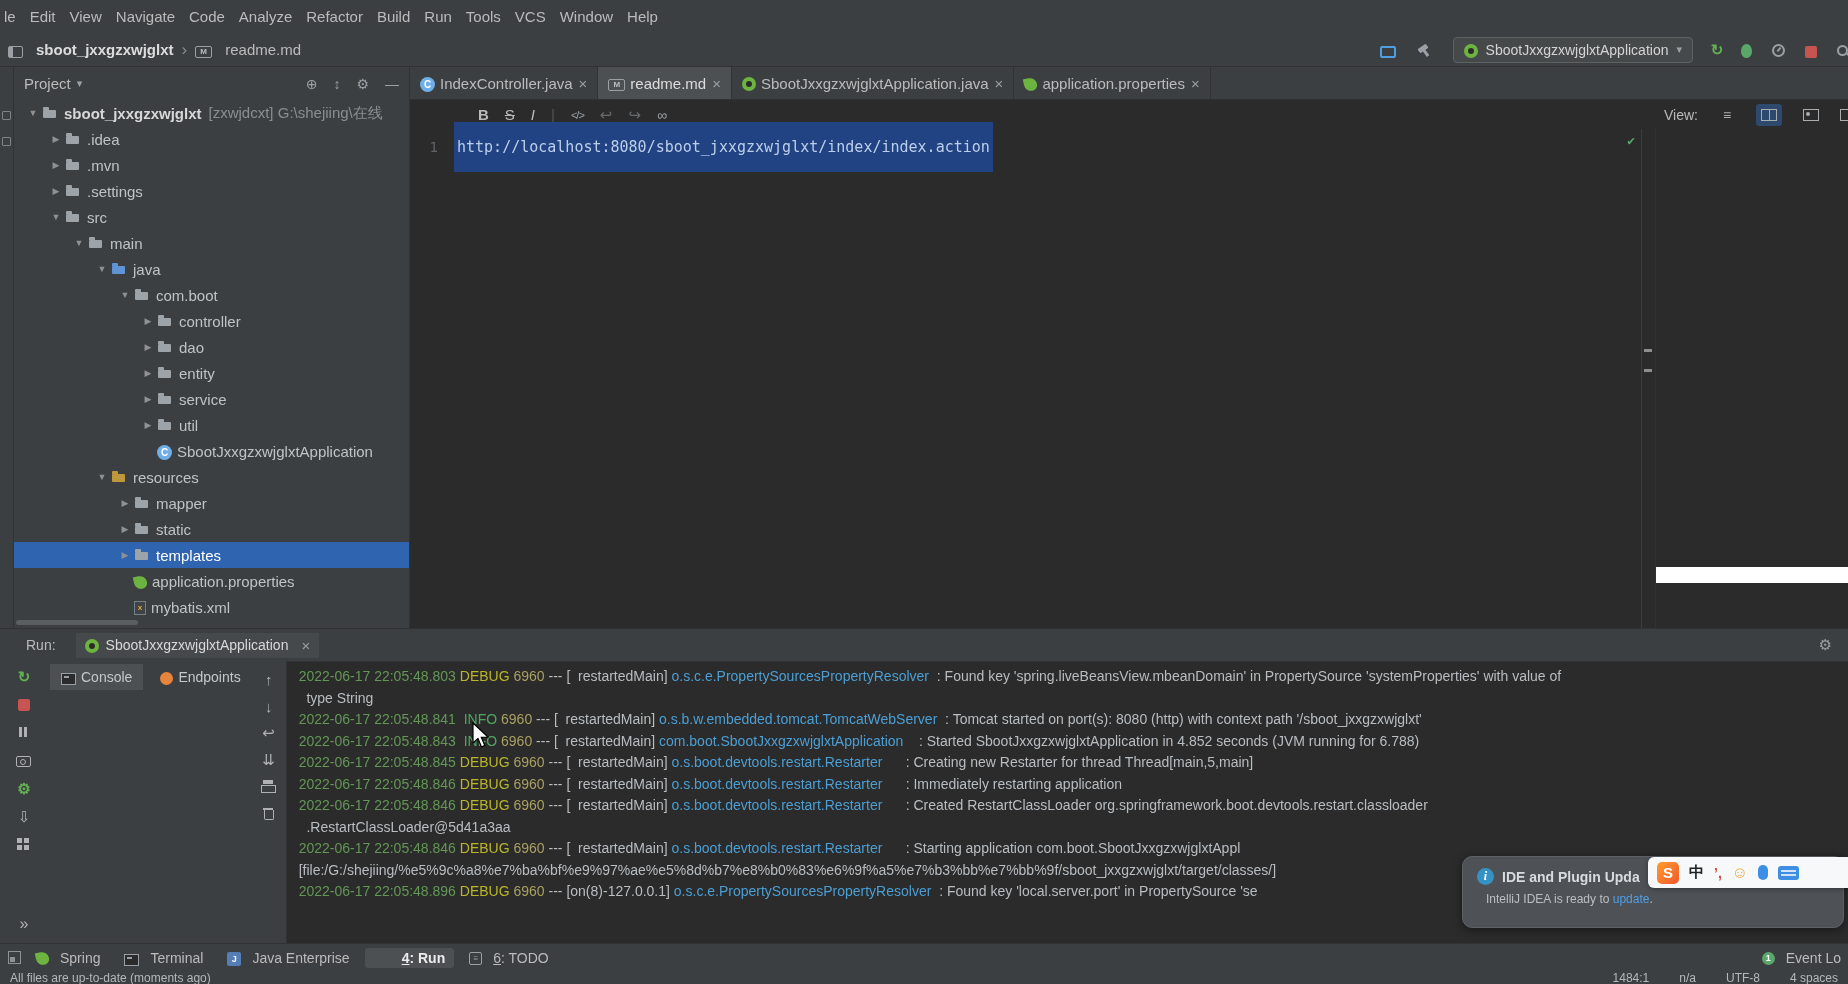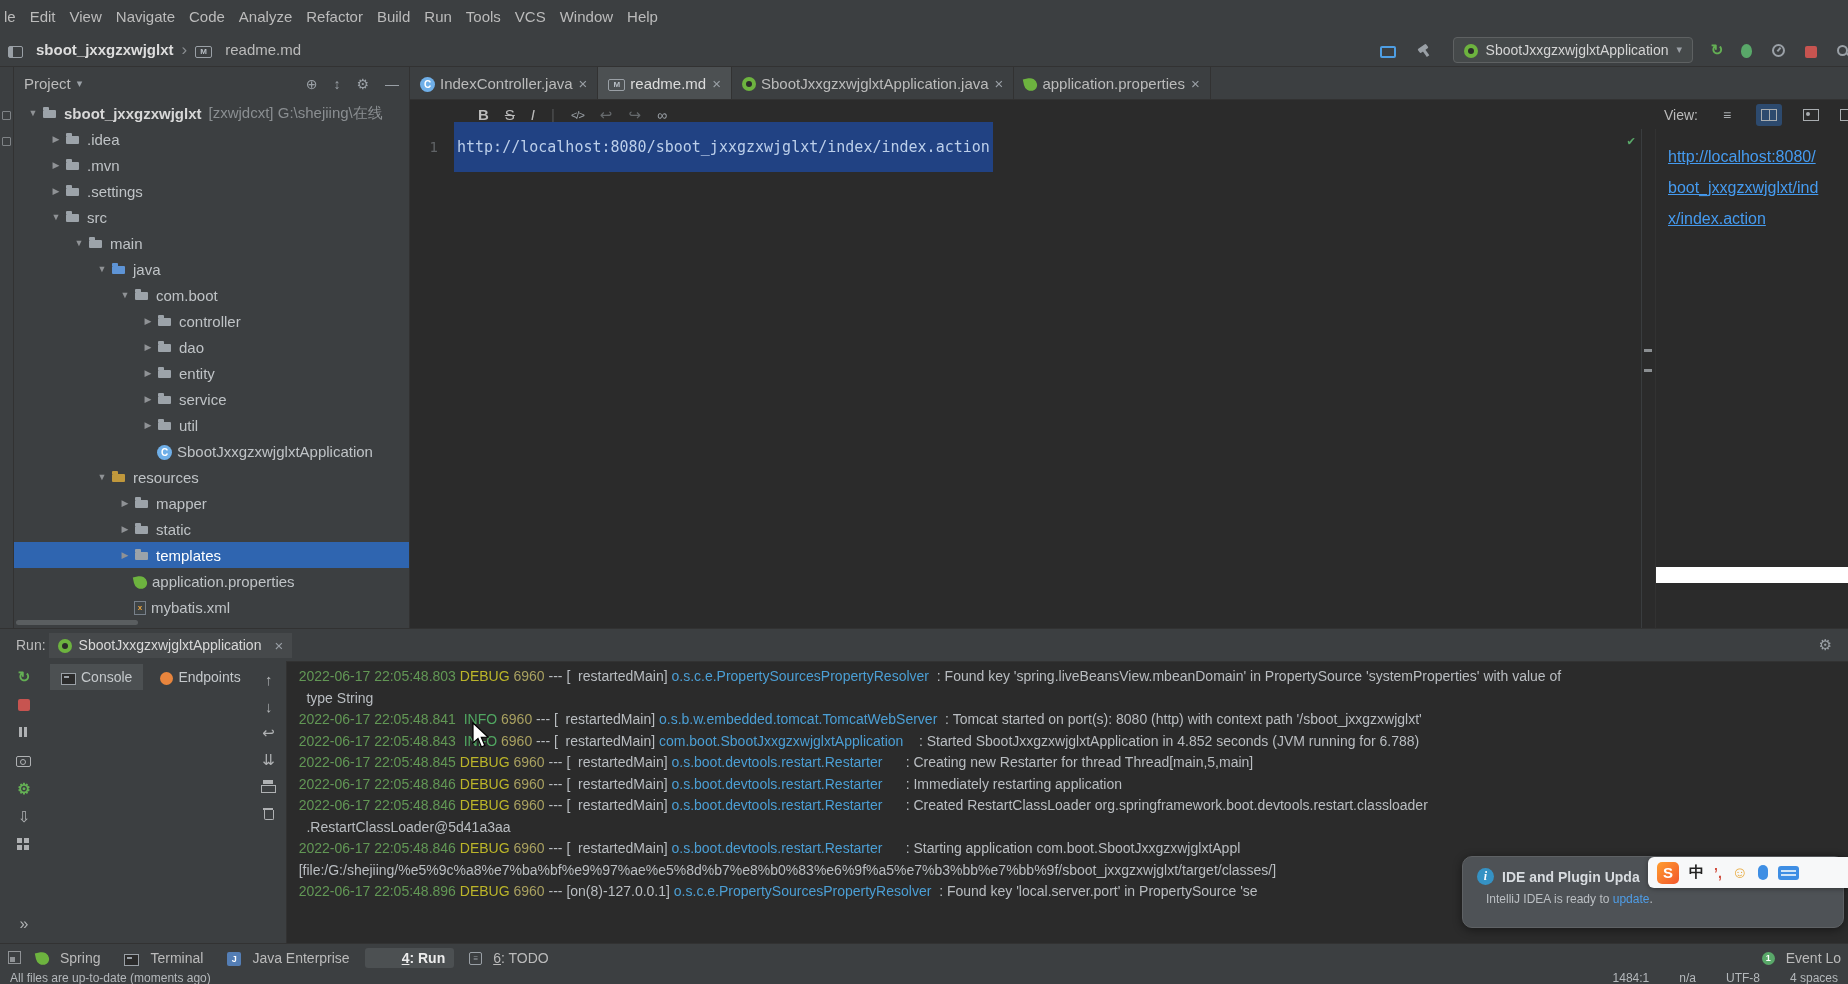--- a/index.html
+++ b/index.html
@@ -113,21 +113,21 @@
 .sel{background:#214283;color:#BCCFEA;padding:16px 3px}
 #ed-check{position:absolute;top:4px;right:6px;color:#59A869;font-size:13px}
 #vscroll{width:14px;border-left:1px solid #3A3D3F;position:relative;background:#2B2B2B}
 .vmark{position:absolute;right:3px;width:8px;height:3px;background:#8A8E91}
 #preview{width:193px;border-left:1px solid #323232;position:relative;padding:12px 6px 0 12px;overflow:hidden}
 .preview-line{color:#459BF0;font-size:16px;line-height:31px;text-decoration:underline;white-space:nowrap}
 #preview-hbar{position:absolute;left:0;right:0;bottom:45px;height:16px;background:#FFFFFF}
 
 
 #runpanel{height:315px;display:flex;flex-direction:column;border-top:1px solid #323232;background:#3C3F41}
-#run-header{height:32px;display:flex;align-items:center;padding-left:16px;gap:3px}
+#run-header{height:32px;display:flex;align-items:center;padding-left:26px;gap:20px}
 #run-header .rh-label{color:#BBBBBB;font-size:14px}
 .run-tab{display:flex;align-items:center;gap:7px;background:#46494B;padding:4px 9px;font-size:14px;color:#D8D8D8}
 #run-gear{margin-left:auto;margin-right:16px;color:#9AA0A6;font-size:15px}
 #run-body{flex:1;display:flex;min-height:0}
 #run-controls{width:48px;display:flex;flex-direction:column;align-items:center;gap:10px;padding-top:7px}
 .ctrl{width:18px;height:18px;display:flex;align-items:center;justify-content:center;font-size:15px;color:#AFB1B3}
 .ctrl.green{color:#64B054;font-weight:bold}
 .ctrl.more{margin-top:auto;margin-bottom:10px;font-size:16px}
 #console-col{flex:1;display:flex;flex-direction:row;min-width:0}
 #console-tabs{height:32px;display:flex;align-items:center;gap:6px;padding-left:2px}
@@ -390,25 +390,20 @@
           <span class="lnum">1</span>
           <span class="sel">http://localhost:8080/sboot_jxxgzxwjglxt/index/index.action</span>
         </div>
         <span id="ed-check">✔</span>
       </div>
       <div id="vscroll">
         <span class="vmark" style="top:44%"></span>
         <span class="vmark" style="top:48%"></span>
       </div>
       <div id="preview">
-        <div id="preview-lines">
-            <div class="preview-line">http://localhost:8080/</div>
-            <div class="preview-line">boot_jxxgzxwjglxt/ind</div>
-            <div class="preview-line">x/index.action</div>
-          </div>
         <div id="preview-hbar"></div>
       </div>
     </div>
   </div>
 </div>
 
 <div id="runpanel">
   <div id="run-header">
     <span class="rh-label">Run:</span>
     <div class="run-tab">

